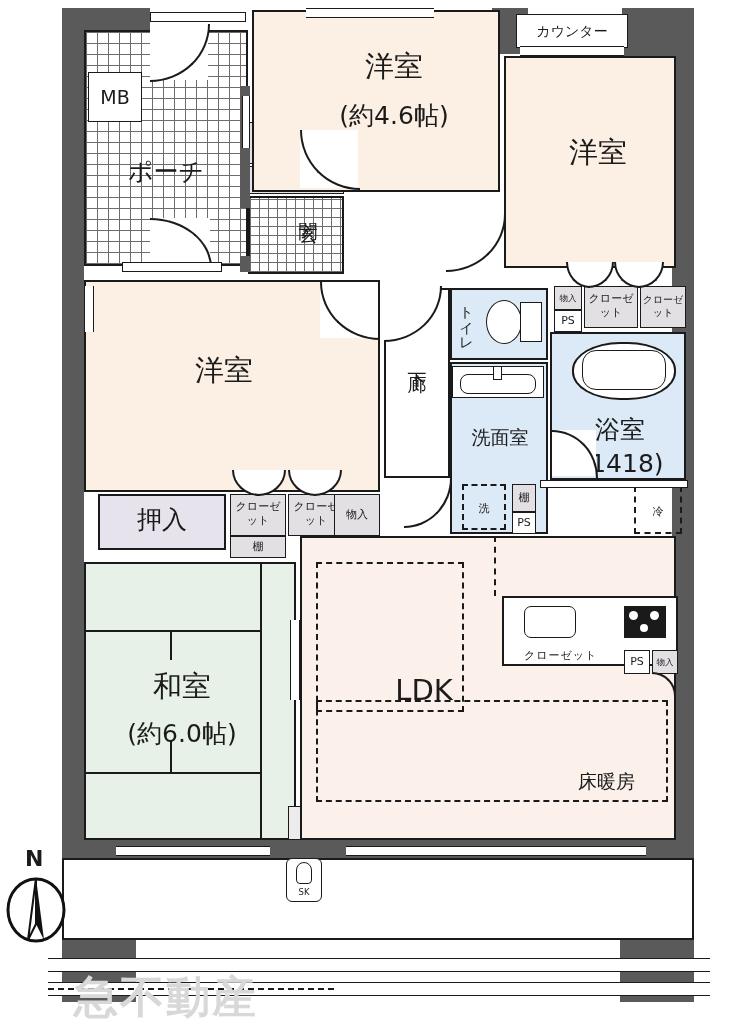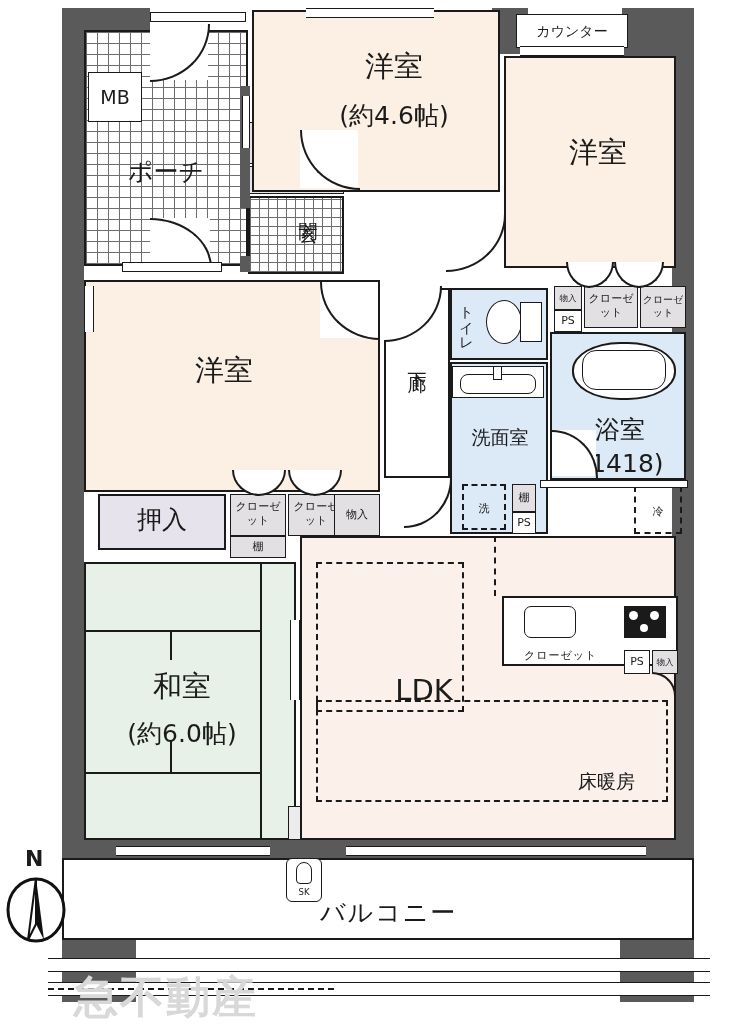--- a/index.html
+++ b/index.html
@@ -252,21 +252,20 @@
   <div class="abs f-closet ol1" style="left:652px;top:650px;width:26px;height:24px;"></div>
   <div class="lbl lbl-xxs ctr" style="left:665px;top:662px;width:24px;white-space:normal;line-height:1.0;">物入</div>
   <div class="arc arc-tr" style="left:652px;top:672px;width:22px;height:22px;"></div>
 
   <div class="abs dash-s" style="left:634px;top:486px;width:48px;height:48px;"></div>
   <div class="lbl lbl-xs ctr" style="left:658px;top:512px;">冷</div>
 
   <div class="abs f-white ol1" style="left:540px;top:480px;width:148px;height:8px;"></div>
 
   <div class="abs f-white ol" style="left:62px;top:858px;width:632px;height:82px;"></div>
-  <div class="lbl lbl-l" style="left:320px;top:898px;letter-spacing:2px;">バルコニー</div>
 
   <div class="abs sash" style="left:116px;top:846px;width:154px;height:10px;"></div>
   <div class="abs sash" style="left:346px;top:846px;width:300px;height:10px;"></div>
   <div class="abs f-wall" style="left:276px;top:840px;width:66px;height:18px;"></div>
 
   <div class="abs ol1 f-white" style="left:286px;top:858px;width:36px;height:44px;border-radius:6px;"></div>
   <div class="abs ol1 f-white" style="left:296px;top:862px;width:16px;height:22px;border-radius:8px 8px 4px 4px;"></div>
   <div class="lbl lbl-xxs ctr" style="left:304px;top:892px;">SK</div>
 
   <div class="abs f-wall" style="left:62px;top:940px;width:74px;height:62px;"></div>

